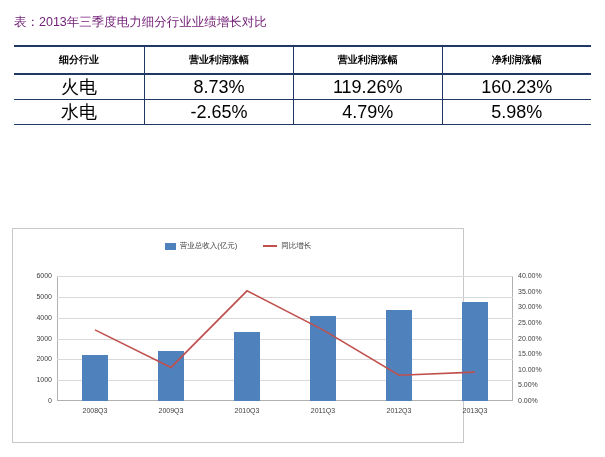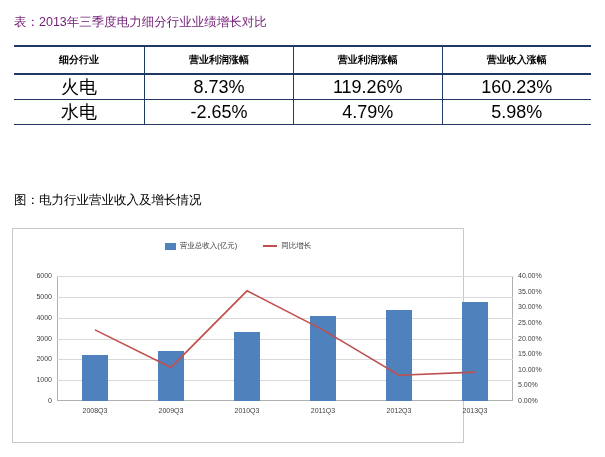--- a/index.html
+++ b/index.html
@@ -183,39 +183,38 @@
 
   <div class="table-caption">表：2013年三季度电力细分行业业绩增长对比</div>
 
   <div class="table-wrap">
     <table class="data">
       <tbody>
         <tr class="header">
           <td class="c0">细分行业</td>
           <td class="c1">营业利润涨幅</td>
           <td class="c2">营业利润涨幅</td>
-          <td class="c3">营业收入涨幅</td>
+          <td class="c3">净利润涨幅</td>
         </tr>
         <tr class="body">
           <td class="c0">火电</td>
           <td class="c1">8.73%</td>
           <td class="c2">119.26%</td>
           <td class="c3">160.23%</td>
         </tr>
         <tr class="body">
           <td class="c0">水电</td>
           <td class="c1">-2.65%</td>
           <td class="c2">4.79%</td>
           <td class="c3">5.98%</td>
         </tr>
       </tbody>
     </table>
   </div>
 
-  <div class="chart-caption">图：电力行业营业收入及增长情况</div>
 
   <div class="chart-panel">
     <div class="legend">
       <div class="item">
         <span class="swatch-bar"></span>
         <span>营业总收入(亿元)</span>
       </div>
       <div class="item">
         <span class="swatch-line"></span>
         <span>同比增长</span>

